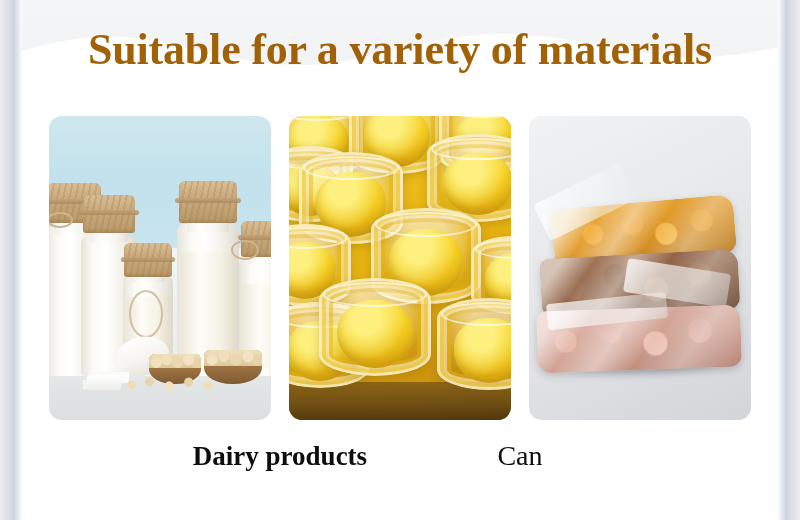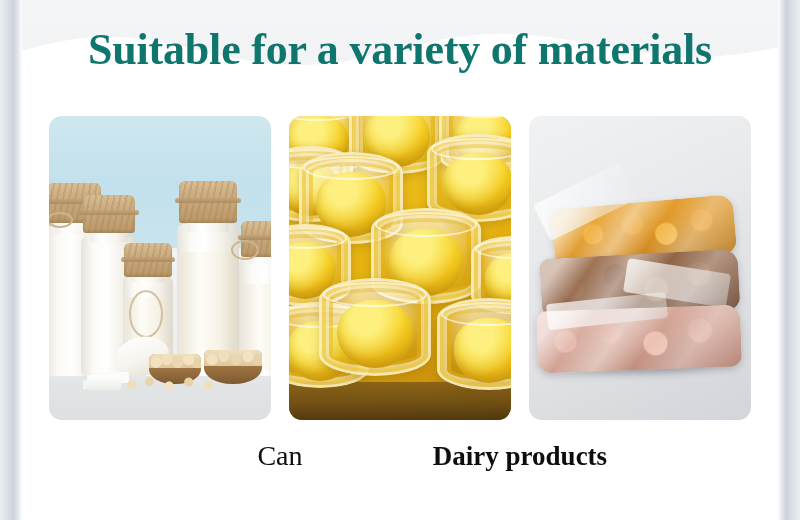--- a/index.html
+++ b/index.html
@@ -56,21 +56,21 @@
 
   
   .heading{
     position:absolute; left:0; top:24px; width:800px;
     text-align:center;
     font-family:"Liberation Serif", serif;
     font-weight:700;
     font-size:44px;
     line-height:52px;
     letter-spacing:-0.2px;
-    color:#0f766e;
+    color:#a16207;
     z-index:6;
     white-space:nowrap;
   }
 
   
   .cards{
     position:absolute; left:0; top:116px; width:800px; height:310px;
     display:flex; justify-content:center; align-items:flex-start;
     gap:18px;
     z-index:5;
@@ -445,20 +445,20 @@
             <div class="fill"></div>
           </div>
           <div class="film-flap" style="left:18px;top:182px;width:120px;height:26px;transform:rotate(-6deg);"></div>
         </div>
       </div>
     </div>
 
   </div>
 
   <div class="caption">
+    <div class="cap bold">Dairy products</div>
     <div class="cap reg">Can</div>
-    <div class="cap bold">Dairy products</div>
   </div>
 
   <div class="bezel bezel-left"></div>
   <div class="bezel bezel-right"></div>
 
 </div>
 
 </body></html>

